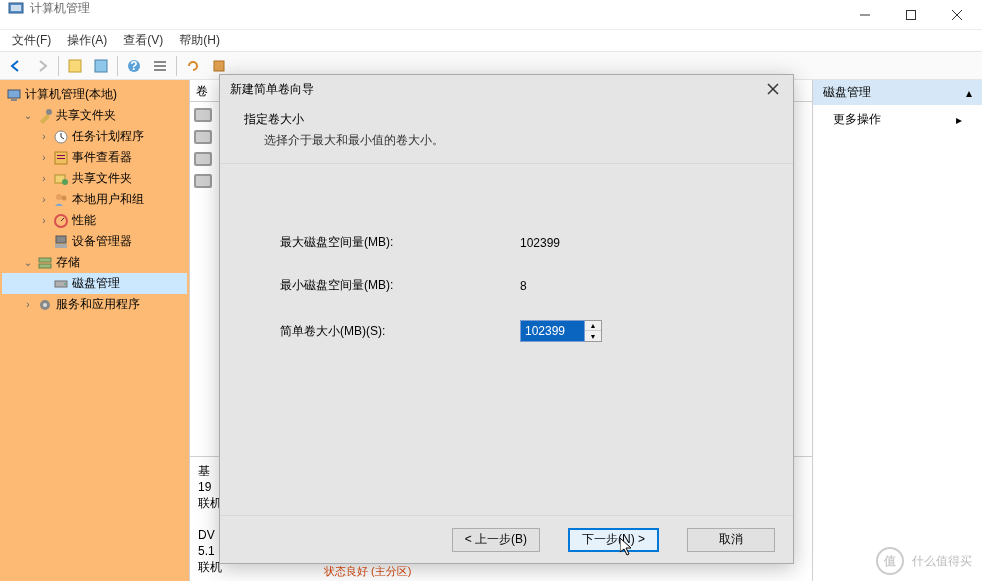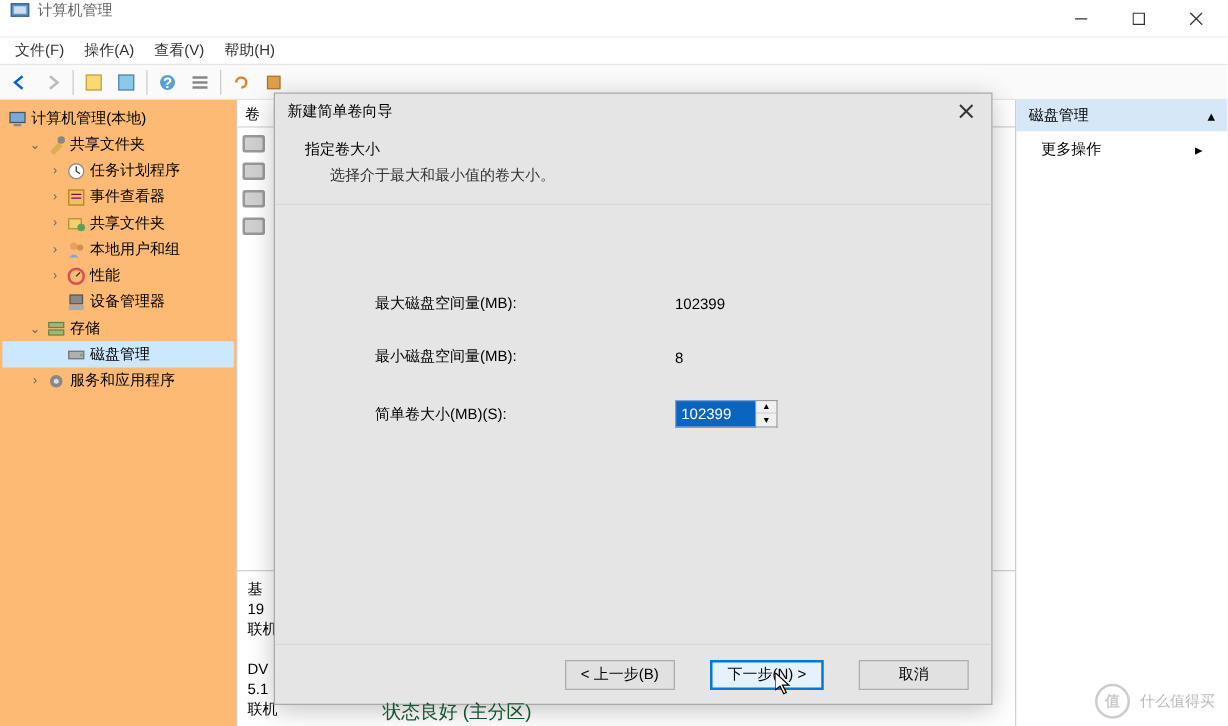--- a/index.html
+++ b/index.html
@@ -44,36 +44,36 @@
 .wizard { position: absolute; left: 219px; top: 74px; width: 575px; height: 490px; background: #e5e5e5; border: 1px solid #aaa; box-shadow: 0 4px 20px rgba(0,0,0,0.25); display: flex; flex-direction: column; }
 .wizard-title { height: 28px; display: flex; align-items: center; padding: 0 6px 0 10px; }
 .wizard-title .t { flex: 1; }
 .wizard-title .x { width: 28px; height: 24px; display: flex; align-items: center; justify-content: center; }
 .wizard-head { padding: 8px 24px 14px; }
 .wizard-head .h1 { font-weight: normal; margin-bottom: 4px; }
 .wizard-head .h2 { padding-left: 20px; color: #333; }
 .wizard-divider { height: 1px; background: #d8d8d8; }
 .wizard-body { flex: 1; padding: 70px 40px 0 60px; }
 .wizard-row { display: flex; align-items: center; margin-bottom: 26px; }
-.wizard-row .lbl { width: 240px; margin-left: 20px; }
+.wizard-row .lbl { width: 240px; }
 .wizard-row .val { width: 120px; }
 .spinner { display: flex; }
 .spinner input { width: 65px; height: 22px; border: 1px solid #7a9ccf; padding: 2px 4px; background: #0a65c0; color: #fff; }
 .spinner .spns { display: flex; flex-direction: column; border: 1px solid #999; border-left: none; }
 .spinner .spn { width: 16px; height: 10px; background: #f0f0f0; display: flex; align-items: center; justify-content: center; font-size: 7px; border-bottom: 1px solid #ccc; }
 .spinner .spn:last-child { border-bottom: none; }
 .wizard-buttons { height: 48px; border-top: 1px solid #d8d8d8; display: flex; align-items: center; justify-content: flex-end; gap: 28px; padding: 0 18px; }
 .wbtn { min-width: 88px; height: 24px; border: 1px solid #adadad; background: #e1e1e1; padding: 0 12px; display: flex; align-items: center; justify-content: center; }
 .wbtn.primary { border: 2px solid #0078d7; background: #e5f1fb; position: relative; }
 .cursor { position: absolute; width: 16px; height: 20px; }
 
 .watermark { position: absolute; right: 10px; bottom: 6px; display: flex; align-items: center; gap: 8px; color: #bbb; font-size: 14px; }
 .watermark .logo { width: 28px; height: 28px; border-radius: 50%; border: 2px solid #ccc; display: flex; align-items: center; justify-content: center; font-weight: bold; color: #ccc; }
 
-.status-partial { position: absolute; left: 306px; bottom: 2px; font-size: 15px; color: #14532d; }
+.status-partial { position: absolute; left: 324px; bottom: 2px; font-size: 11px; color: #c2410c; }
 </style>
 </head>
 <body>
 
 <div class="titlebar">
   <svg class="app-icon" viewBox="0 0 16 16">
       <rect x="1" y="3" width="14" height="10" fill="#5a8fc7" stroke="#2a5a8a"></rect>
       <rect x="3" y="5" width="10" height="6" fill="#cde"></rect>
     </svg>
   <span class="title">计算机管理</span>

